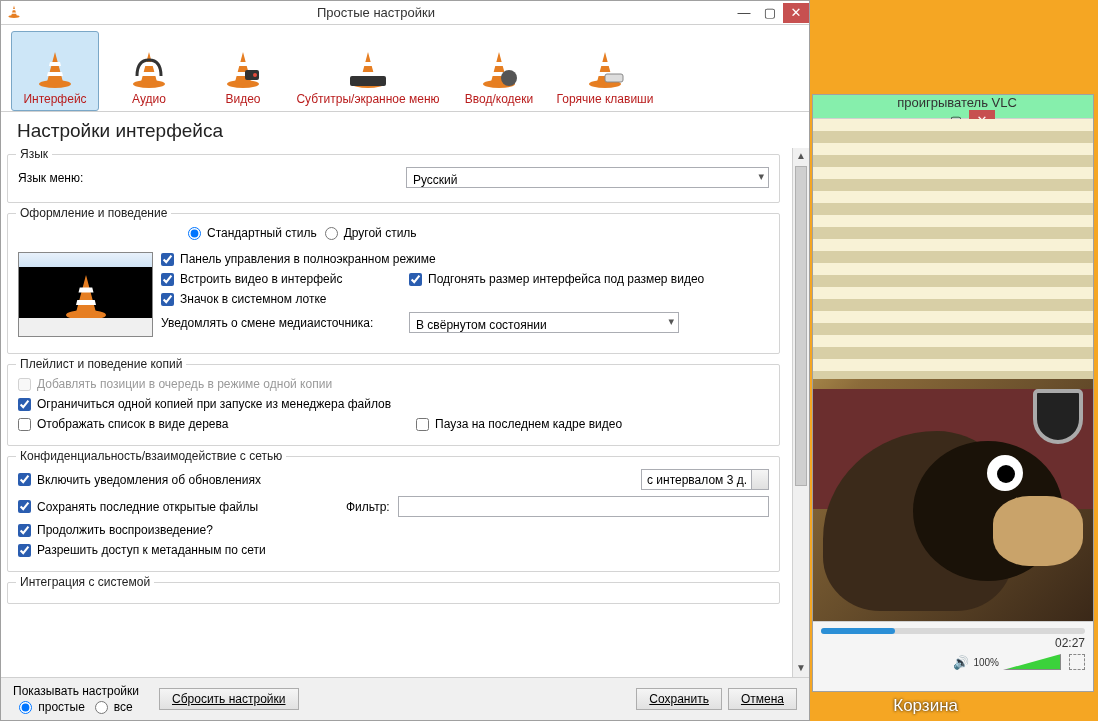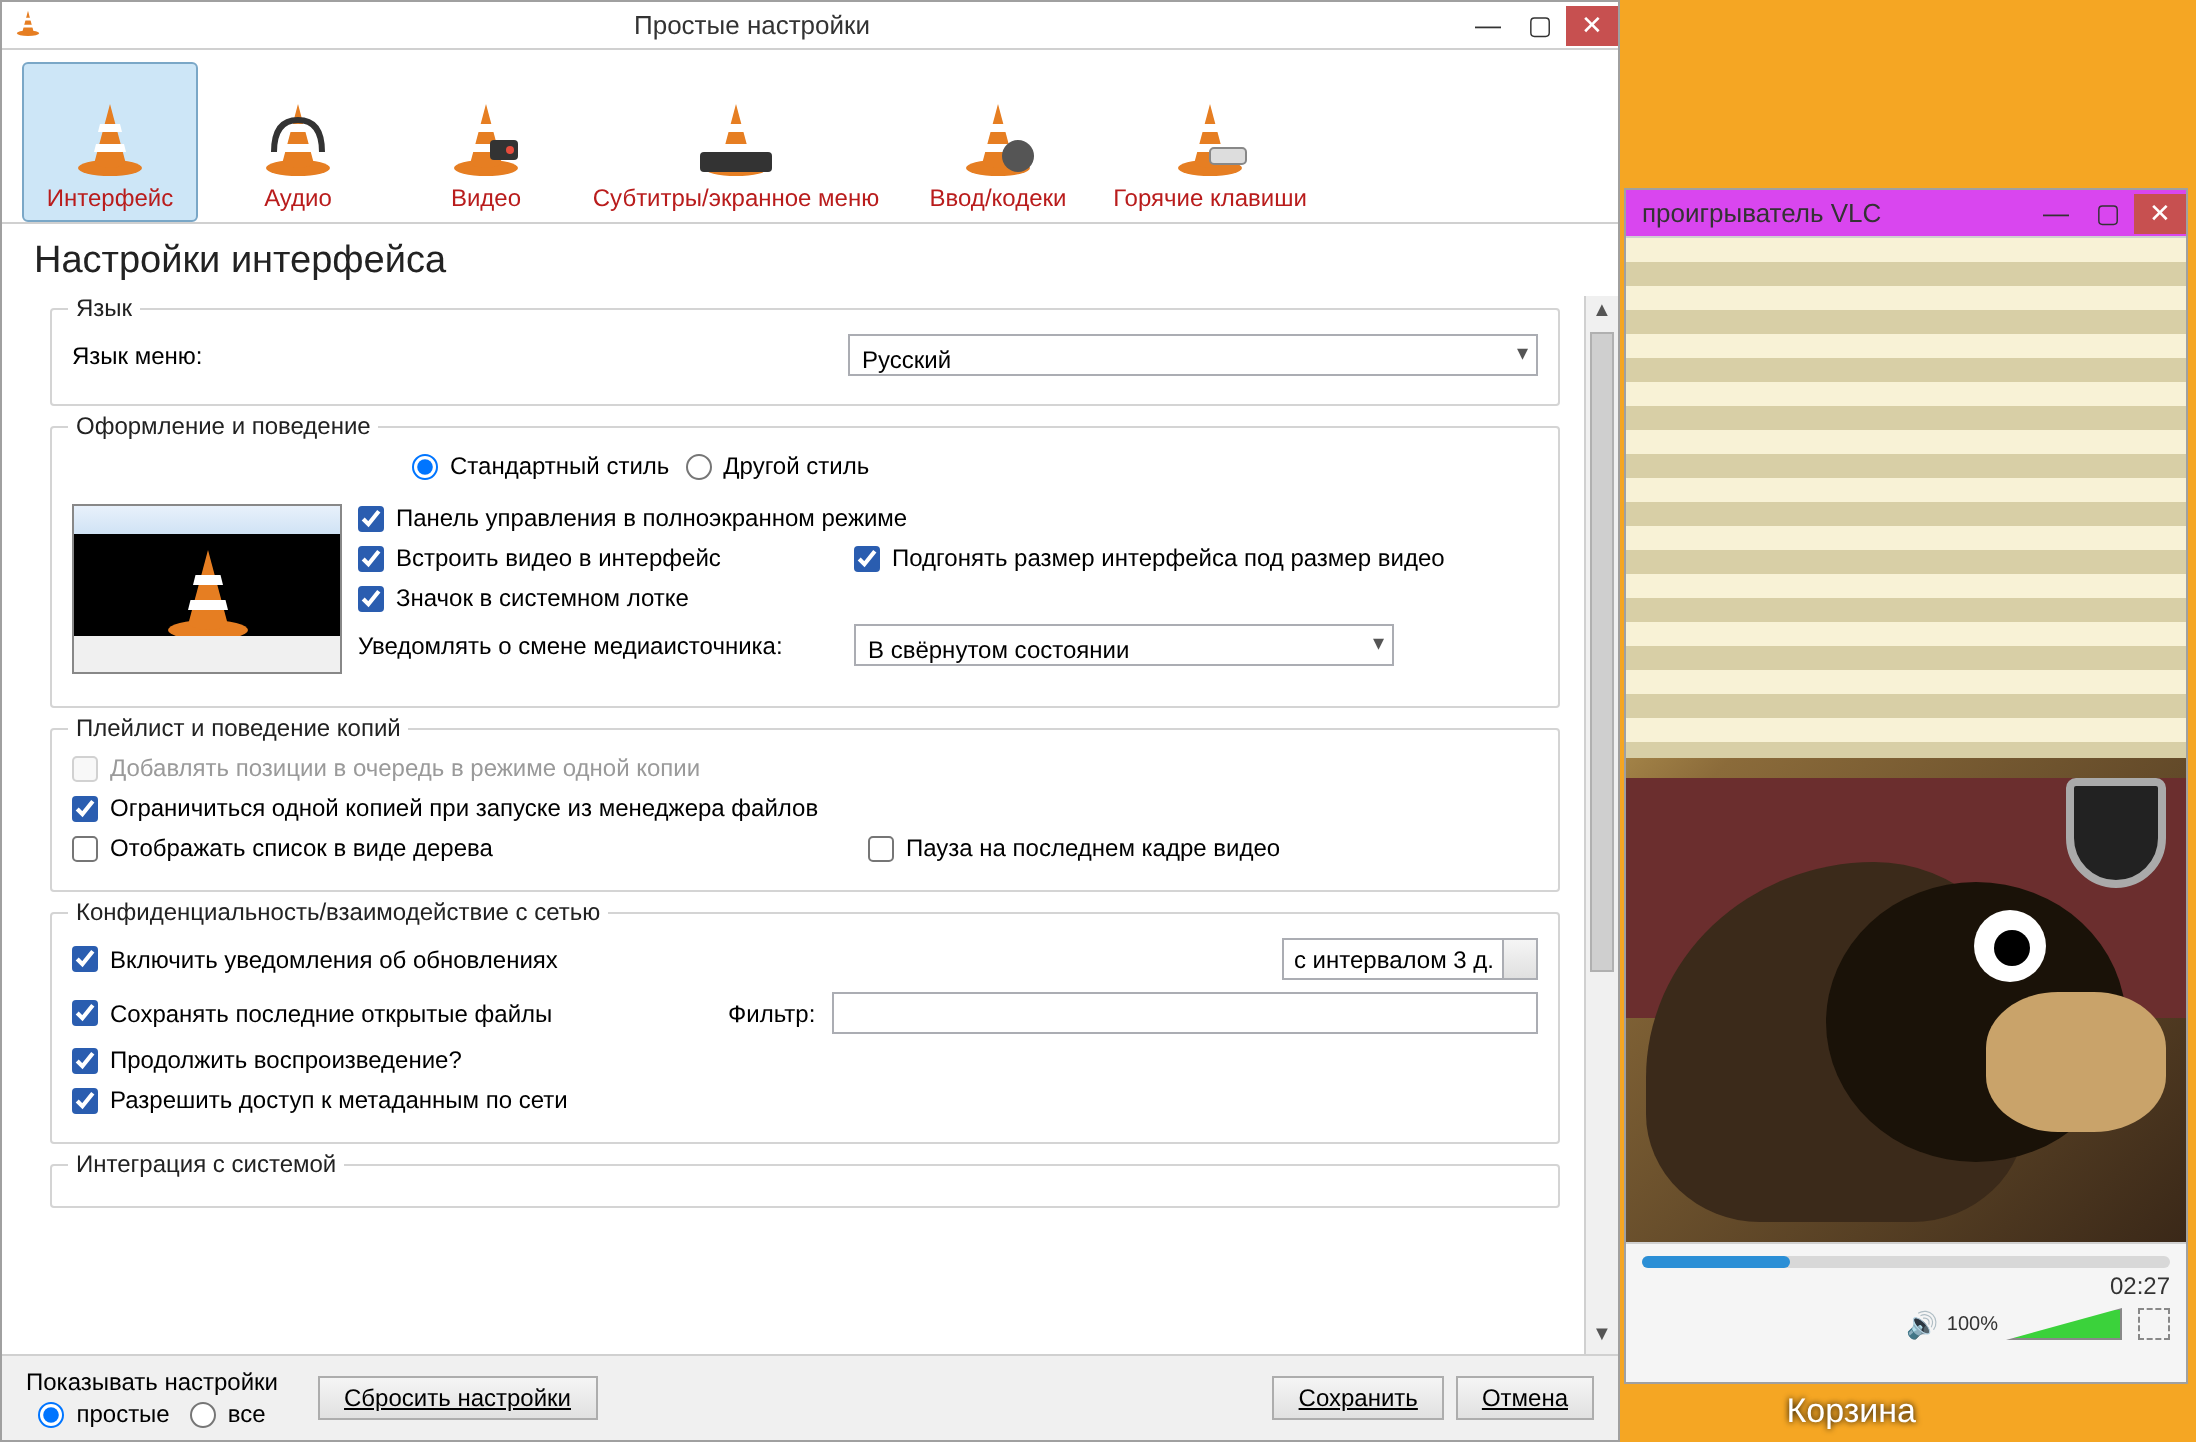--- a/index.html
+++ b/index.html
@@ -21,21 +21,21 @@
 .tab svg { width: 40px; height: 40px; }
 .tab .tab-label { font-size: 12px; margin-top: 4px; color: #b91c1c; }
 .tab.wide { width: 150px; }
 .tab.med { width: 100px; }
 
 
 .body-area { flex: 1; display: flex; flex-direction: column; background: #fff; overflow: hidden; }
 .section-title { font-size: 19px; color: #222; padding: 8px 16px 6px 16px; }
 
 .scroll-host { flex: 1; display: flex; overflow: hidden; }
-.scroll-content { flex: 1; padding: 6px 12px 6px 24px; overflow: hidden; }
+.scroll-content { flex: 1; padding: 6px 12px 6px 6px; overflow: hidden; }
 .scroll-bar { width: 17px; background: #f0f0f0; border-left: 1px solid #d0d0d0; position: relative; }
 .scroll-bar .thumb { position: absolute; left: 2px; right: 2px; top: 18px; height: 320px; background: #cfcfcf; border: 1px solid #b0b0b0; }
 .scroll-bar .arrow { position: absolute; left: 0; right: 0; height: 17px; text-align: center; color: #555; font-size: 10px; line-height: 15px; }
 .scroll-bar .arrow.up { top: 0; }
 .scroll-bar .arrow.down { bottom: 0; }
 
 
 .gb { border: 1px solid #d4d4d4; border-radius: 2px; margin-bottom: 10px; position: relative; padding: 12px 10px 8px 10px; }
 .gb-title { position: absolute; top: -8px; left: 8px; background: #fff; padding: 0 4px; color: #222; }
 
@@ -65,21 +65,21 @@
 .textfield { border: 1px solid #abadb3; height: 21px; background: #fff; }
 
 .footer { background: #f0f0f0; border-top: 1px solid #d0d0d0; padding: 6px 12px; display: flex; align-items: center; }
 .footer .left { display:flex; flex-direction:column; gap:2px;align-items:center;}
 .footer .rads { display:flex; gap:10px; align-items:center;}
 .footer .btn { border: 1px solid #adadad; background: linear-gradient(#f5f5f5,#e1e1e1); height: 22px; padding: 0 12px; margin-left: 6px; cursor: default; text-decoration: underline; }
 .footer .spacer { flex:1; }
 
 
 .player-window { position: absolute; right: 4px; top: 94px; width: 282px; height: 598px; background: #f0f0f0; border: 1px solid #a0a0a0; display:flex; flex-direction:column; }
-.player-window .titlebar { background:#d946ef; }
+.player-window .titlebar { background:#86efac;flex-direction:column; }
 .player-window .video { flex:1; background:linear-gradient(135deg,#e8d890 0%, #d0b060 20%, #8b6b3a 40%, #3a2818 100%); position:relative; overflow:hidden;}
 
 .dog-body{position:absolute;bottom:10px;left:10px;width:190px;height:180px;background:#3b2a1a;border-radius:60% 40% 30% 30%;}
 .dog-head{position:absolute;bottom:40px;right:30px;width:150px;height:140px;background:#1a1208;border-radius:50%;}
 .dog-eye{position:absolute;bottom:130px;right:70px;width:36px;height:36px;background:#fff;border-radius:50%;}
 .dog-pupil{position:absolute;bottom:138px;right:78px;width:18px;height:18px;background:#000;border-radius:50%;}
 .dog-snout{position:absolute;bottom:55px;right:10px;width:90px;height:70px;background:#c9a36a;border-radius:40%;}
 .mug{position:absolute;top:270px;right:10px;width:50px;height:55px;background:#222;border-radius:6px 6px 30px 30px;border:4px solid #aaa;}
 .blinds{position:absolute;top:0;left:0;right:0;height:260px;background:repeating-linear-gradient(#f8f2d6 0 12px,#d8cfa6 12px 24px);}
 .board{position:absolute;top:270px;left:0;right:0;height:120px;background:#6b2e2e;}

